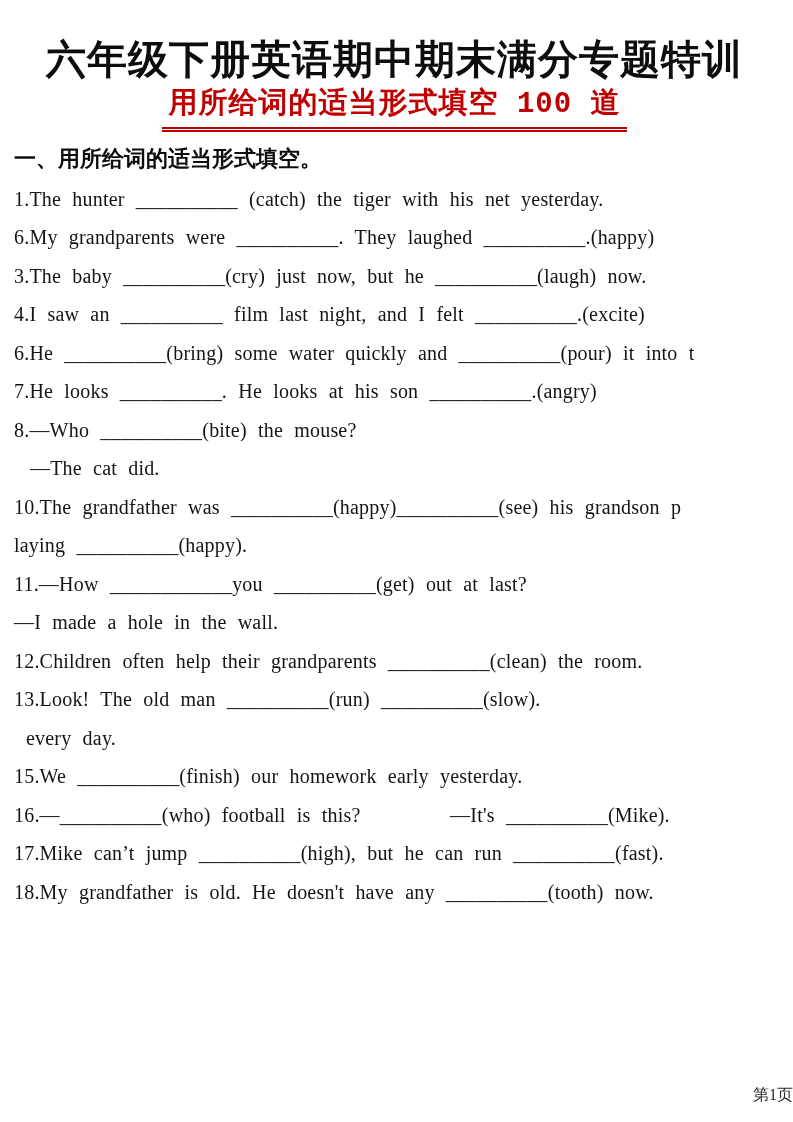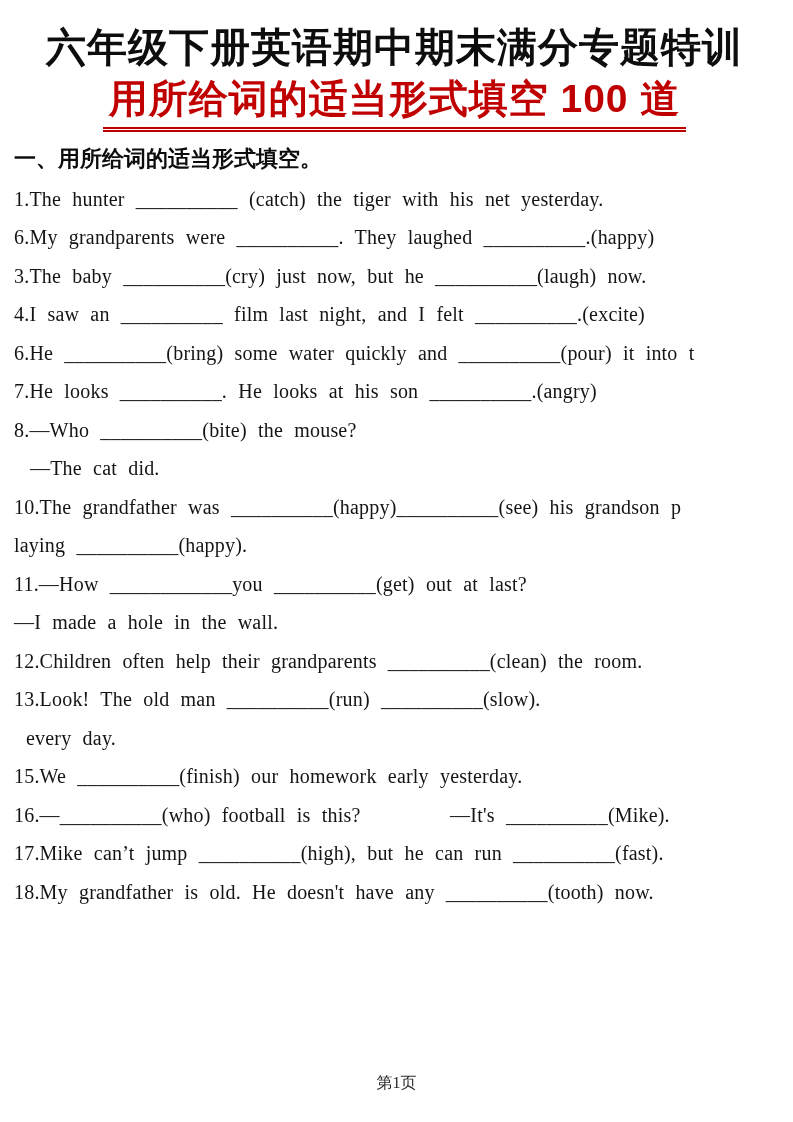--- a/index.html
+++ b/index.html
@@ -12,42 +12,42 @@
     height: 1122px;
     overflow: hidden;
     font-family: "Liberation Serif", serif;
     color: #141414;
   }
   .page {
     position: relative;
     width: 793px;
     height: 1122px;
     box-sizing: border-box;
-    padding: 12px 18px 0 14px;
+    padding: 24px 18px 0 14px;
     background: #ffffff;
   }
   .doc-title {
     margin: 12px 0 4px 0;
     text-align: center;
     font-family: "Liberation Sans", sans-serif;
     font-weight: 900;
     font-size: 40px;
     line-height: 1.15;
     letter-spacing: 1px;
     color: #0d0d0d;
   }
   .subtitle-wrap {
     text-align: center;
     margin: 6px 0 12px 0;
   }
   .doc-subtitle {
     display: inline-block;
-    font-family: Liberation Sans, sans-serif;
+    font-family: Liberation Mono, monospace;
     font-weight: 900;
-    font-size: 39px;
+    font-size: 29px;
     line-height: 1.2;
     color: #c00000;
     border-bottom: 5px double #c00000;
     padding: 0 6px 4px 6px;
     letter-spacing: 1px;
     text-align: center;
   }
   .section-heading {
     margin: 10px 0 6px 0;
     font-family: "Liberation Sans", sans-serif;
@@ -61,23 +61,23 @@
     line-height: 38.5px;
     white-space: pre;
     word-spacing: 0.30em;
     letter-spacing: 0.2px;
   }
   .indent-md { padding-left: 16px; }
   .indent-sm { padding-left: 12px; }
   .page-footer {
     position: absolute;
     left: 0;
-    bottom: 28px;
+    bottom: 16px;
     width: 100%;
-    text-align: center;
+    text-align: right;
     font-size: 16px;
     color: #2a2a2a;
   }
 </style>
 </head>
 <body>
 
 <div class="page">
 
   <h1 class="doc-title">六年级下册英语期中期末满分专题特训</h1>

